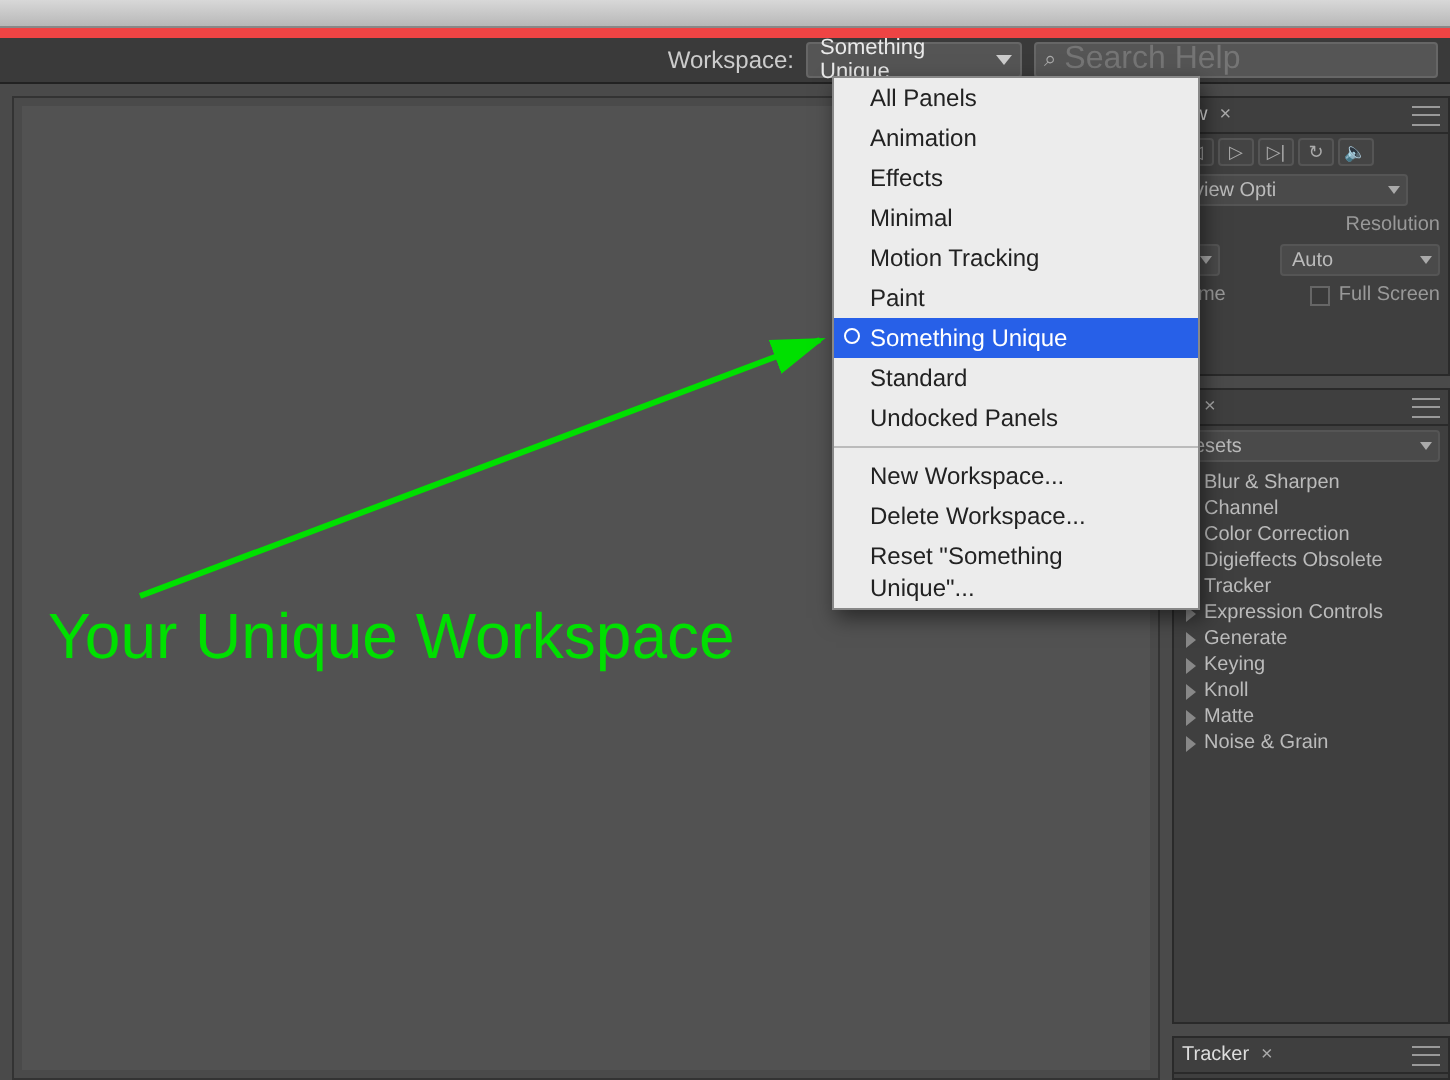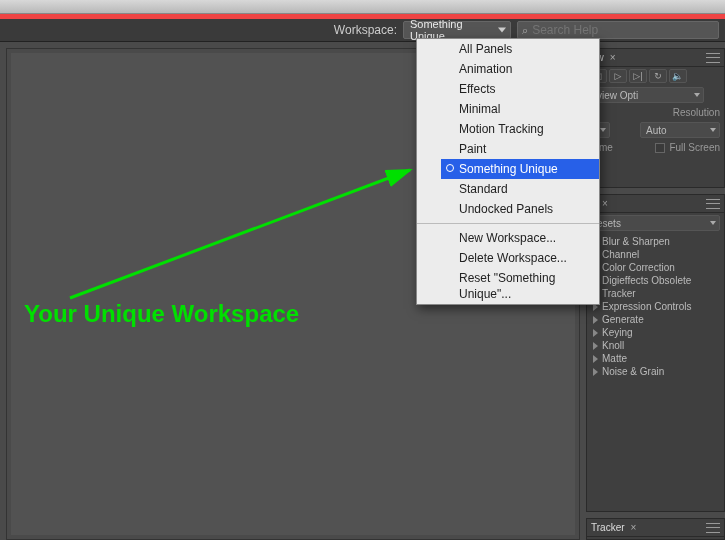--- a/index.html
+++ b/index.html
@@ -19,21 +19,21 @@
     position: absolute; right: 4px; top: 50%; transform: translateY(-50%);
     width: 0; height: 0; border-left: 4px solid transparent; border-right: 4px solid transparent;
     border-top: 5px solid #ccc;
   }
   .search-wrap {
     width: 202px; height: 18px; background: #555; border: 1px solid #666; border-radius: 2px;
     display: flex; align-items: center; gap: 4px; padding: 0 4px;
   }
   .search-wrap .mag { font-size: 11px; color: #aaa; }
   .search-wrap input {
-    flex: 1; background: transparent; border: none; outline: none; color: #ddd; font-size: 12px; 
+    flex: 1; background: transparent; border: none; outline: none; color: #ddd; font-size: 16px; 
   }
   .stage {
     position: absolute; top: 42px; left: 0; right: 0; bottom: 0; display: flex;
   }
   .mainpane { flex: 1; background: #4a4a4a; border: 1px solid #333; margin: 6px 0 0 6px; padding: 4px; }
   .mainpane-inner { width: 100%; height: 100%; background: #525252; }
   .rightpane { width: 139px; margin: 6px 0 0 6px; display: flex; flex-direction: column; gap: 6px; }
 
   .panel { background: #3f3f3f; border: 1px solid #2a2a2a; }
   .panel-hd {
@@ -73,31 +73,31 @@
     width: 0; height: 0; border-top: 4px solid transparent; border-bottom: 4px solid transparent;
     border-left: 5px solid #888;
   }
 
   
   .dropdown {
     position: absolute; top: 38px; left: 416px; width: 184px;
     background: #ececec; border: 1px solid #888; font-size: 12px; color: #222;
     box-shadow: 2px 4px 10px rgba(0,0,0,0.5); z-index: 100;
   }
-  .dropdown .mi { padding: 2px 18px 2px 18px; position: relative; line-height: 16px; cursor: default; margin-left: 24px; }
+  .dropdown .mi { padding: 2px 18px 2px 18px; position: relative; line-height: 16px; cursor: default; }
   .dropdown .mi.sel { background: #2760e8; color: #fff; }
   .dropdown .mi.sel::before {
     content: ""; position: absolute; left: 5px; top: 5px; width: 6px; height: 6px;
     border: 1px solid #fff; border-radius: 50%;
   }
   .dropdown .sep { height: 1px; background: #bbb; margin: 4px 0; }
 
   
   .annot-text {
-    position: absolute; left: 24px; top: 300px; color: #00e000; font-size: 24px; font-weight: bold;
+    position: absolute; left: 24px; top: 300px; color: #00e000; font-size: 32px; font-weight: normal;
     z-index: 50; white-space: nowrap;
   }
   .arrow { position: absolute; z-index: 50; pointer-events: none; }
 </style>
 </head>
 <body>
 
 <div class="titlebar"></div>
 
 <div class="topbar">

